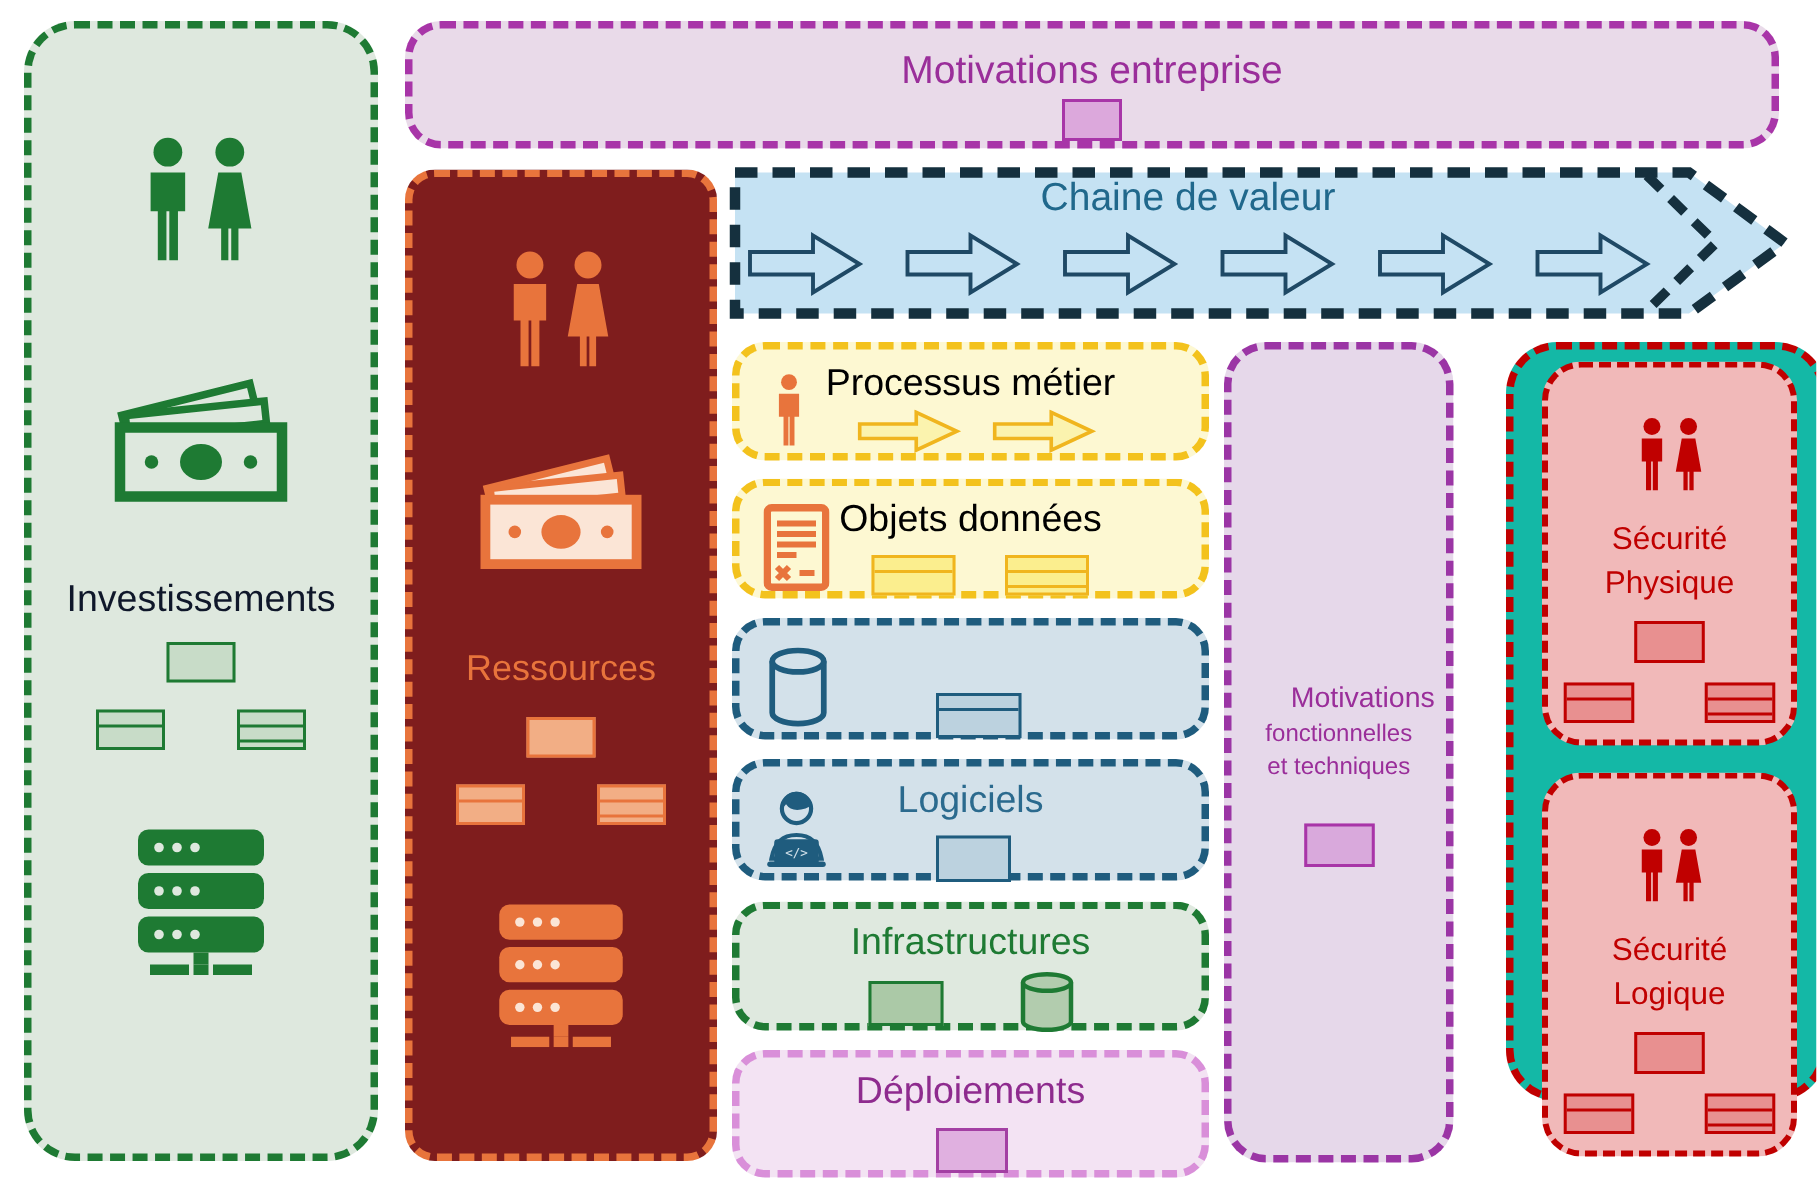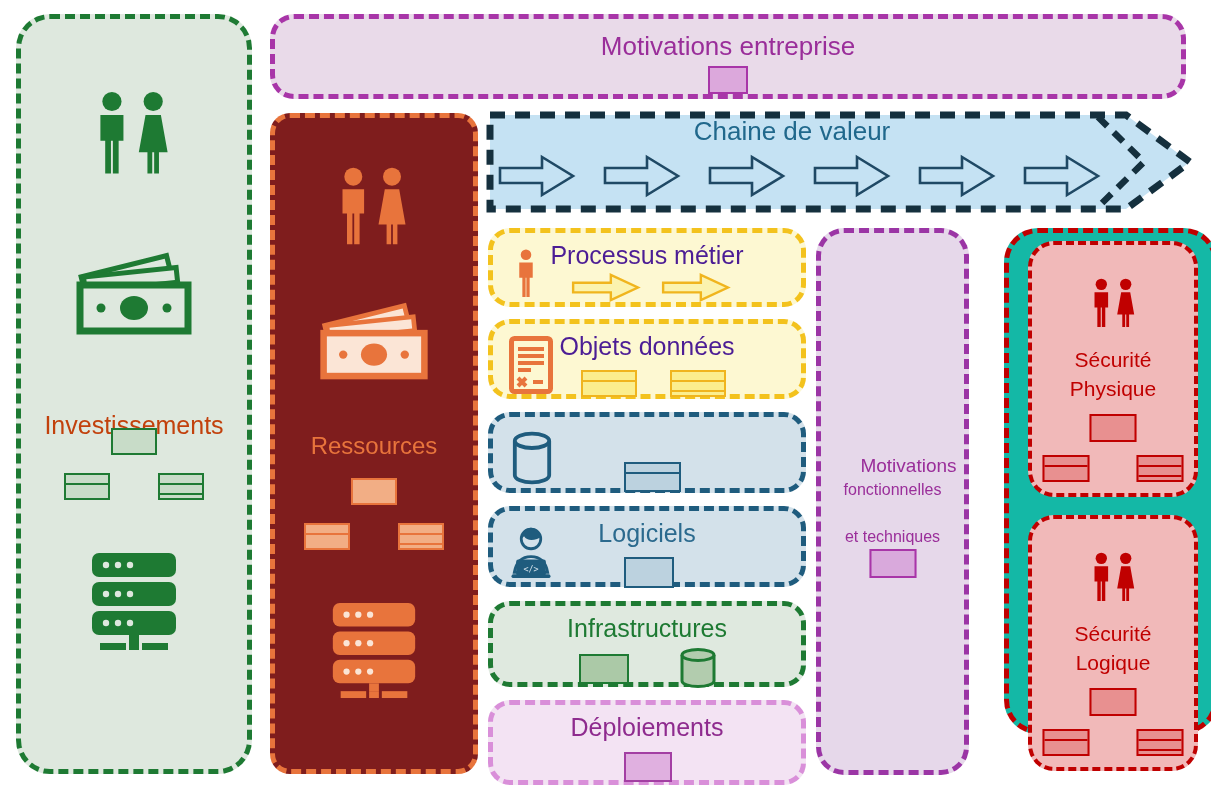--- a/index.html
+++ b/index.html
@@ -6,21 +6,21 @@
   #canvas{position:relative;width:1211px;height:801px;background:#ffffff;
           font-family:"Liberation Sans",sans-serif;overflow:hidden;}
 
   .panel{position:absolute;box-sizing:border-box;border-style:dashed;}
   .cx{position:absolute;left:50%;transform:translateX(-50%);}
   .plabel{position:absolute;width:100%;left:0;text-align:center;white-space:nowrap;}
 
   
   #inv{left:16px;top:14px;width:236px;height:760px;border:5px dashed #1E7A33;
        background:#DEE8DE;border-radius:34px;--bg:#DEE8DE;color:#1E7A33;}
-  #inv .plabel{top:392px;font-size:25px;color:#c2410c;}
+  #inv .plabel{top:366px;font-size:25px;color:#0f172a;}
 
   
   #res{left:270px;top:113px;width:208px;height:661px;border:5px dashed #E8743C;
        background:#7f1d1d;border-radius:20px;--bg:#FBE5D6;color:#E8743C;}
   #res .plabel{top:314px;font-size:24px;color:#E8743C;}
 
   
   #mot-ent{left:270px;top:14px;width:916px;height:85px;border:5px dashed #A835A8;
        background:#E9DAE9;border-radius:24px;display:flex;flex-direction:column;
        align-items:center;padding-top:12px;gap:4px;}
@@ -30,35 +30,35 @@
   
   #chain-svg{position:absolute;left:486px;top:109px;}
   #chain-title{position:absolute;left:464px;top:116px;width:656px;text-align:center;
        font-size:26px;color:#20688C;}
 
   
   .row-box{position:absolute;left:488px;width:318px;box-sizing:border-box;border-radius:22px;}
   .row-title{position:absolute;top:8px;width:100%;left:0;text-align:center;font-size:25px;white-space:nowrap;}
   #processus{top:228px;height:79px;border:5px dashed #F3C21D;background:#FDF8D2;--bg:#FDF8D2;}
   #objets-metier{top:319px;height:80px;border:5px dashed #F3C21D;background:#FDF8D2;--bg:#FDF8D2;}
-  #processus .row-title,#objets-metier .row-title{color:#4c1d95;}
+  #processus .row-title,#objets-metier .row-title{color:#000000;}
   #objets-donnees{top:412px;height:81px;border:5px dashed #1F5C7E;background:#D3E1EA;--bg:#D3E1EA;}
   #logiciels{top:506px;height:81px;border:5px dashed #1F5C7E;background:#D3E1EA;--bg:#D3E1EA;}
   #objets-donnees .row-title,#logiciels .row-title{color:#2B6A8E;}
   #infrastructures{top:601px;height:86px;border:5px dashed #1E7A33;background:#DFE9DF;--bg:#DFE9DF;}
   #infrastructures .row-title{color:#1E7A33;}
   #deploiements{top:700px;height:85px;border:5px dashed #D98FD9;background:#F3E3F3;--bg:#F3E3F3;}
   #deploiements .row-title{color:#8E2B8E;}
 
   
   #mot-fon{left:816px;top:228px;width:153px;height:547px;border:5px dashed #9B35A5;
        background:#E6D8EA;border-radius:28px;color:#9A2E9A;}
   #mot-fon .l1{position:absolute;top:222px;width:100%;text-align:center;font-size:19px;padding-left:16px;}
   #mot-fon .l2{position:absolute;top:248px;width:100%;text-align:center;font-size:16px;}
-  #mot-fon .l3{position:absolute;top:270px;width:100%;text-align:center;font-size:16px;margin-top:25px;}
+  #mot-fon .l3{position:absolute;top:270px;width:100%;text-align:center;font-size:16px;}
   #mot-fon .m-rect{position:absolute;top:316px;left:50%;transform:translateX(-50%);
        width:47px;height:29px;background:#D9A9DC;border:2.5px solid #A835A8;box-sizing:border-box;}
 
   
   #sec-outer{left:1004px;top:228px;width:214px;height:506px;border:5px dashed #C00000;
        background:#14b8a6;border-radius:34px;}
   .sec-box{position:absolute;left:19px;width:170px;height:256px;border:4px dashed #C00000;
        background:#F1B9B9;border-radius:26px;box-sizing:border-box;--bg:#F1B9B9;color:#C00000;}
   #sec-phy{top:8px;} #sec-log{top:282px;}
   .sec-label{position:absolute;top:100px;width:100%;text-align:center;font-size:21px;

